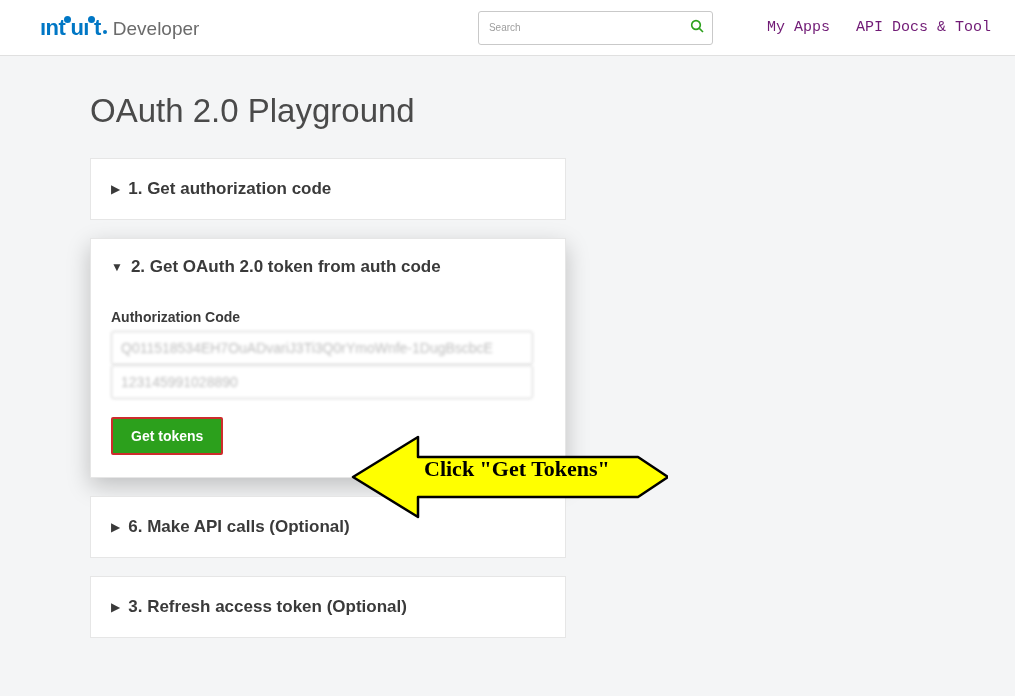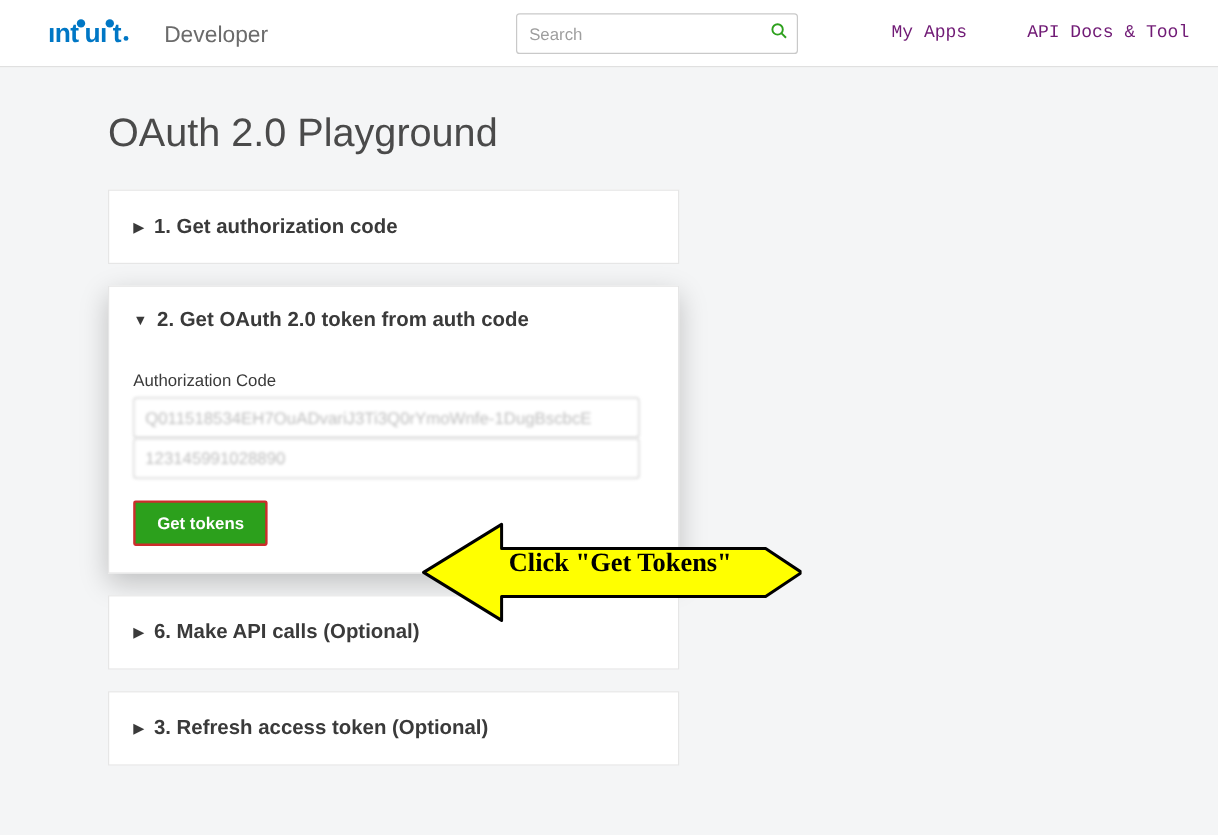--- a/index.html
+++ b/index.html
@@ -11,21 +11,20 @@
     overflow: hidden;
     position: relative;
   }
   .topbar {
     background: #fff;
     border-bottom: 1px solid #e0e0e0;
     height: 56px;
     display: flex;
     align-items: center;
     padding: 0 24px 0 40px;
-    gap: 24px;
   }
   .logo-wrap { display: flex; align-items: baseline; gap: 6px; }
   .intuit-logo {
     color: #0077c5;
     font-weight: 800;
     letter-spacing: -0.5px;
     font-size: 22px;
     position: relative;
     text-transform: lowercase;
   }
@@ -44,35 +43,34 @@
     background: #0077c5;
     border-radius: 50%;
     margin-left: 2px;
     position: relative;
     top: -1px;
   }
   .developer-text {
     color: #6b6b6b;
     font-size: 19px;
     font-weight: 300;
-    margin-left: 24px;
   }
   .top-spacer { flex: 1; }
   .search-box {
     position: relative;
     width: 235px;
     margin-right: 28px;
   }
   .search-box input {
     width: 100%;
     height: 34px;
     border: 1px solid #c9c9c9;
     border-radius: 3px;
     padding: 0 32px 0 10px;
-    font-size: 14px;
+    font-size: 10px;
     color: #701a75;
     outline: none;
   }
   .search-box input::placeholder { color: #9e9e9e; }
   .search-icon {
     position: absolute;
     right: 8px;
     top: 50%;
     transform: translateY(-50%);
     color: #2ca01c;
@@ -125,21 +123,21 @@
   }
   .panel-body {
     padding: 0 20px 22px 20px;
   }
   .panel-expanded {
     box-shadow: 0 8px 22px rgba(0,0,0,0.22);
   }
   .field-label {
     color: #3a3a3a;
     font-size: 14px;
-    font-weight: 400;
+    font-weight: 700;
     margin-top: 14px;
     margin-bottom: 6px;
     display: block;
   }
   .text-input {
     width: 422px;
     height: 34px;
     border: 1px solid #cfcfcf;
     border-radius: 3px;
     padding: 0 9px;

